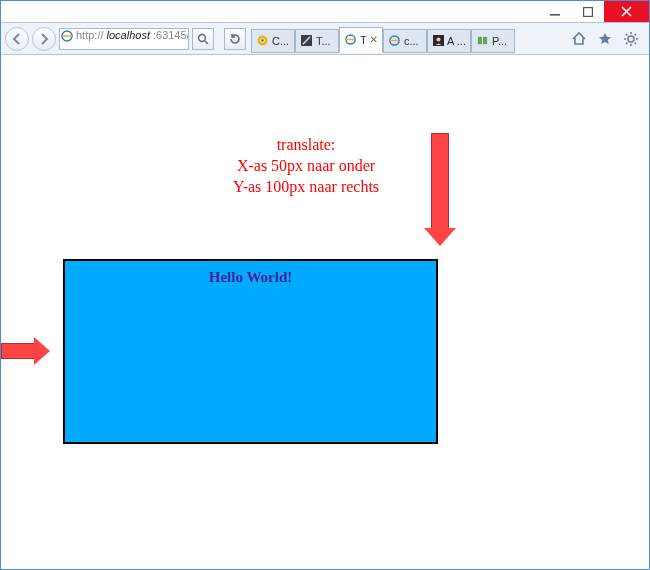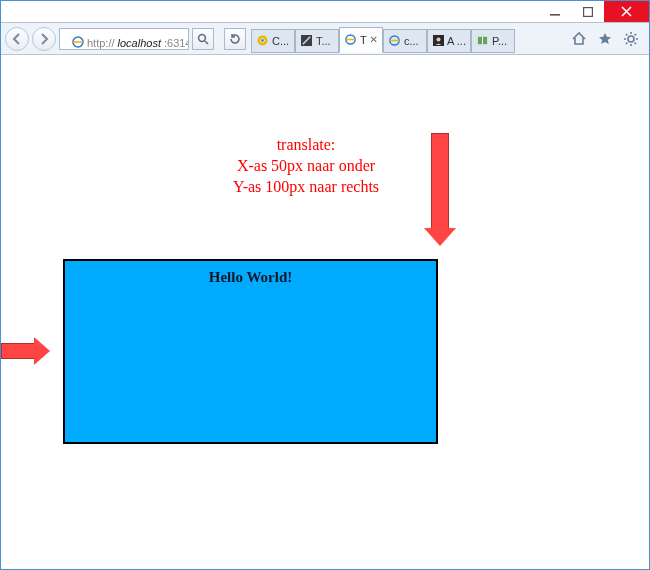--- a/index.html
+++ b/index.html
@@ -52,22 +52,22 @@
     align-items: center;
     justify-content: center;
     color: #7a8aa0;
   }
   .addr {
     flex: 0 0 130px;
     height: 22px;
     border: 1px solid #abb9cc;
     background: #fff;
     display: flex;
-    align-items: flex-end;
-    padding: 0 12px;
+    align-items: flex-start;
+    padding: 0 1px;
     gap: 3px;
     white-space: nowrap;
     overflow: hidden;
   }
   .addr .ie-ico { width: 14px; height:14px; display:flex;align-items:center;justify-content:center; color:#2b7cd3; }
   .addr span.host { color: #222; font-style: italic; }
   .addr span.dim { color: #888; }
   .small-btn {
     height: 22px;
     min-width: 22px;
@@ -148,21 +148,21 @@
     border-bottom:14px solid transparent;
     border-left:16px solid #f44;
   }
   .box {
     position:absolute;
     background:#00aaff;
     border:2px solid #000;
     font-family: "Times New Roman", serif;
     font-weight: bold;
     font-size: 15px;
-    color:#0f172a;
+    color:#4c1d95;
     text-align:center;
     padding-top:8px;
   }
 </style>
 </head>
 <body>
 
 <div class="title-bar">
   <div class="win-btn">
     <svg width="10" height="10" viewBox="0 0 10 10">

